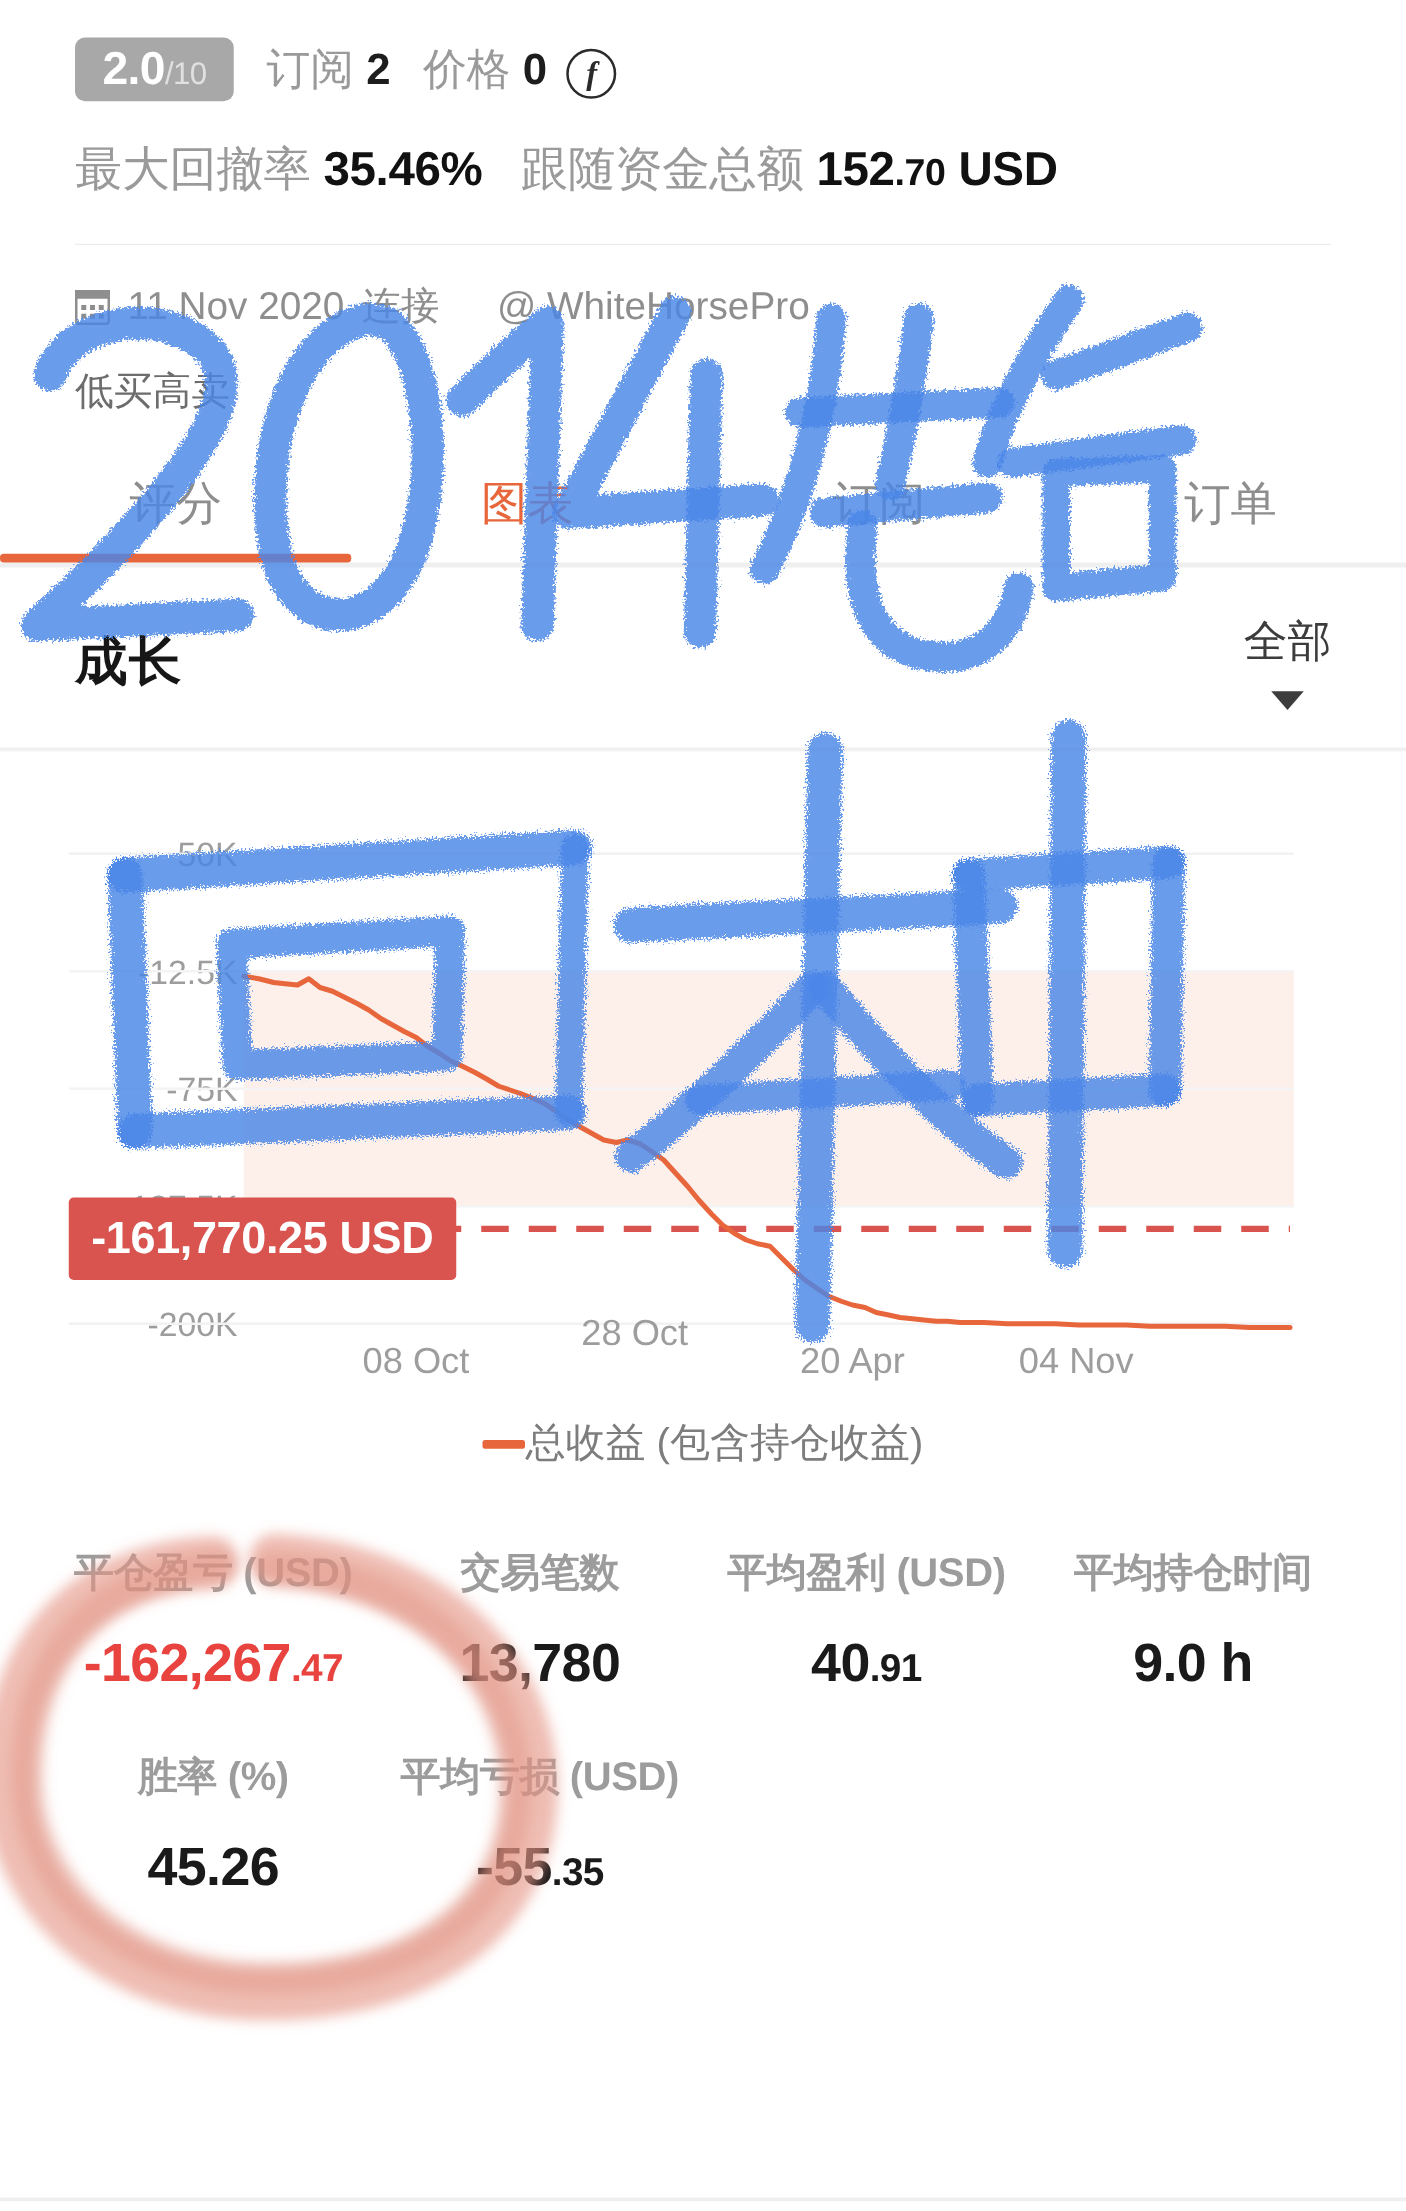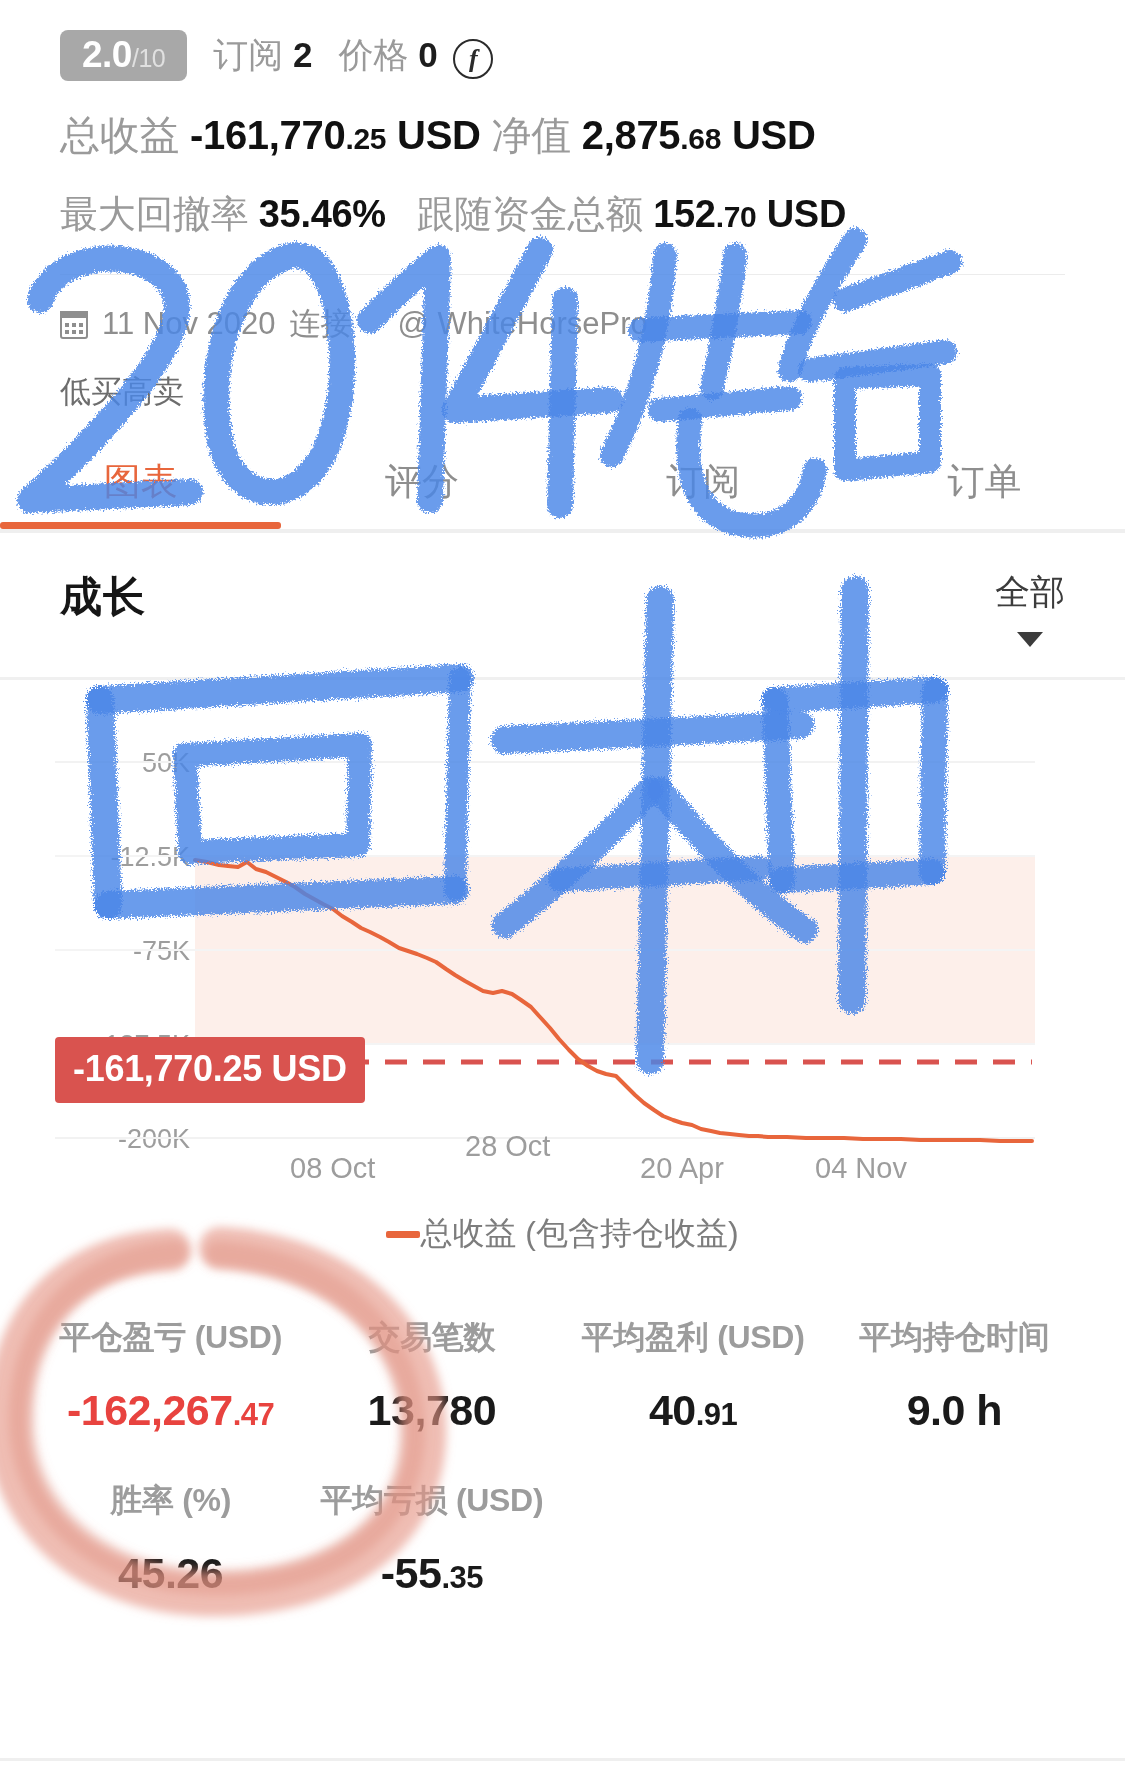--- a/index.html
+++ b/index.html
@@ -53,21 +53,21 @@
 
   
   .tabs { margin-top:44px; display:flex; position:relative; }
   .tab { flex:1; text-align:center; font-size:37px; color:#8e8e8e; padding-bottom:22px; }
   .tab.active { color:#e8663c; }
   .tabs-underline { position:absolute; left:0; bottom:0; height:7px; width:25%;
                     background:#e8663c; border-radius:3px; }
   .tabs-base { height:4px; background:#efefef; }
 
   
-  .sec-head { display:flex; align-items:flex-start; justify-content:space-between;
+  .sec-head { display:flex; align-items:center; justify-content:space-between;
               padding:36px 60px 30px 60px; }
   .sec-title { font-size:42px; font-weight:700; color:#161616; letter-spacing:1px; }
   .period { font-size:35px; color:#3c3c3c; display:flex; align-items:center; gap:16px;flex-direction:column; }
   .caret { width:0;height:0;border-left:13px solid transparent;border-right:13px solid transparent;
            border-top:15px solid #3c3c3c; }
   .sec-sep { height:3px; background:#f0f0f0; }
 
   
   .chart-wrap { position:relative; height:500px; margin-top:10px; }
   .chart-svg { position:absolute; left:0; top:0; }
@@ -115,28 +115,20 @@
         <span>订阅</span>
         <b>2</b>
       </div>
       <div class="metric">
         <span>价格</span>
         <b>0</b>
         <span class="fcoin">f</span>
       </div>
     </div>
 
-    <div class="row2">
-      <span>总收益</span>
-      <b>-161,770</b><span class="cents">.25</span>
-      <b>USD</b>
-      <span>净值</span>
-      <b>2,875</b><span class="cents">.68</span>
-      <b>USD</b>
-    </div>
 
     <div class="row3">
       <span>最大回撤率</span>
       <b>35.46%</b>
       &nbsp;
       <span>跟随资金总额</span>
       <b>152</b><span class="cents">.70</span>
       <b>USD</b>
     </div>
 
@@ -157,25 +149,25 @@
       <span>连接</span>
       <span class="sep"></span>
       <span>@ WhiteHorsePro</span>
     </div>
 
     <div class="desc">低买高卖</div>
   </div>
 
   <div style="padding:0 0 0 0;">
     <div class="tabs">
+      <div class="tab">
+        <span>评分</span>
+      </div>
       <div class="tab active">
         <span>图表</span>
-      </div>
-      <div class="tab">
-        <span>评分</span>
       </div>
       <div class="tab">
         <span>订阅</span>
       </div>
       <div class="tab">
         <span>订单</span>
       </div>
       <div class="tabs-underline"></div>
     </div>
     <div class="tabs-base"></div>

